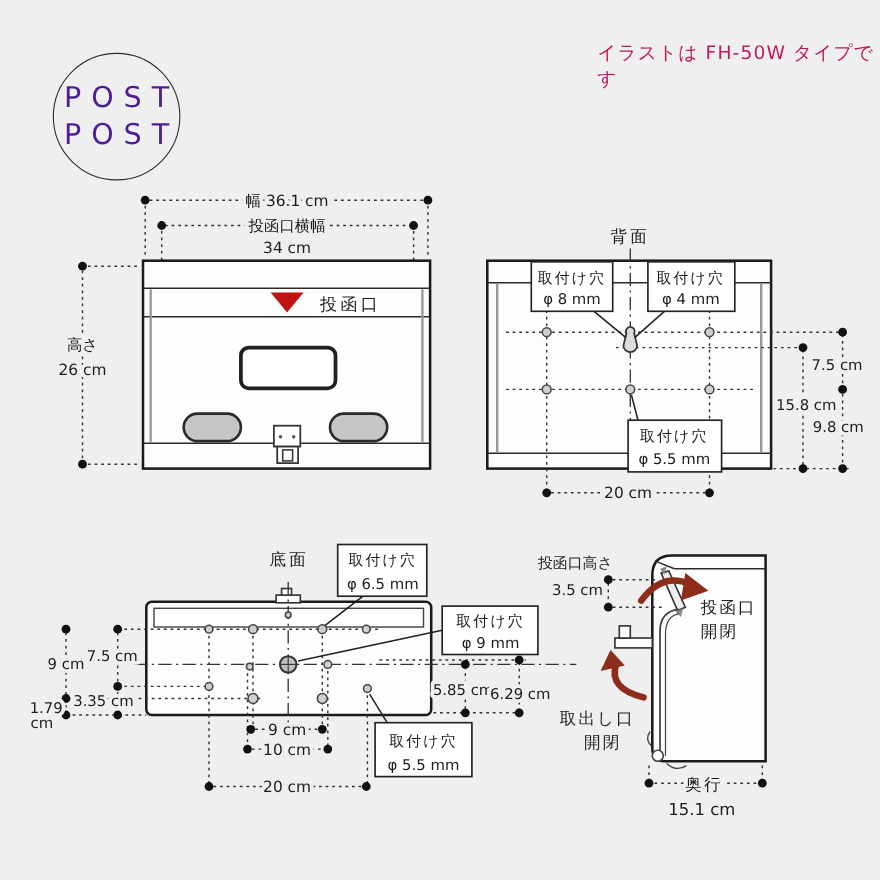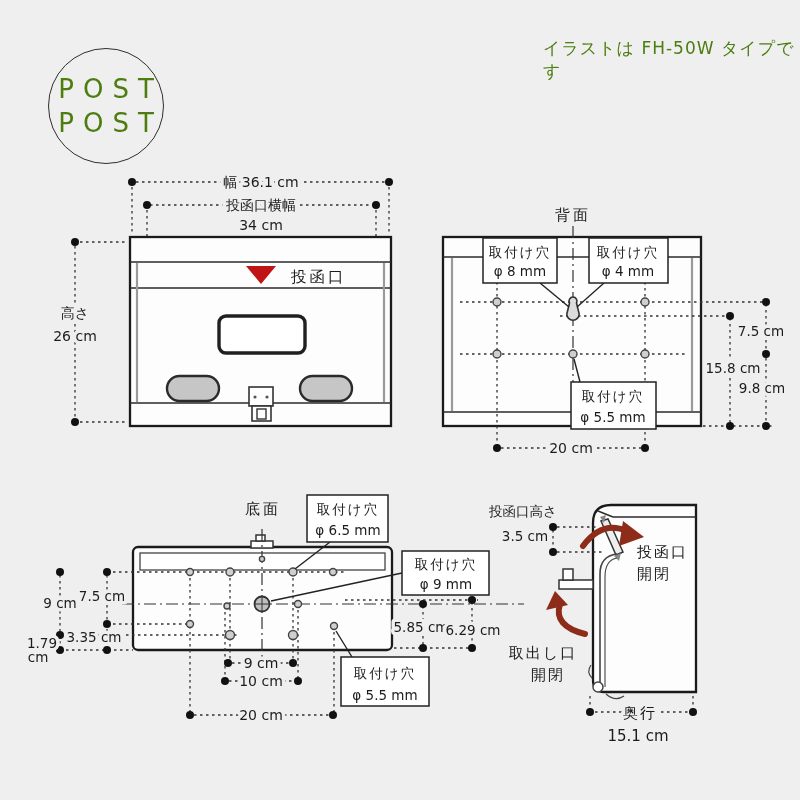--- a/index.html
+++ b/index.html
@@ -3,29 +3,29 @@
 <meta charset="utf-8">
 <style>
   html,body { margin:0; padding:0; }
   body { width:800px; height:800px; background:#efefef; font-family:"DejaVu Sans", sans-serif; }
   #stage { position:relative; width:800px; height:800px; background:#efefef; overflow:hidden; }
 
   .logo-circle {
     position:absolute; left:48px; top:48px; width:114px; height:114px;
     border:1.7px solid #2e2e2e; border-radius:50%;
     display:flex; flex-direction:column; align-items:center; justify-content:center;
-    color:#4d7c0f;
+    color:#4c1d95;
   }
   .logo-circle span {
     font-size:26px; font-weight:400; letter-spacing:9px; padding-left:9px; line-height:1.32;
   }
 
   .type-note {
     position:absolute; left:543px; top:37px;
-    font-size:17px; color:#4d7c0f; letter-spacing:1px;
+    font-size:17px; color:#be185d; letter-spacing:1px;
   }
 
   svg text { font-family:"DejaVu Sans", sans-serif; fill:#1c1c1c; }
   .mid  { text-anchor:middle; }
   .t13  { font-size:13.5px; }
   .t14  { font-size:14px; }
   .t15  { font-size:15px; }
   .t16  { font-size:15.5px; }
   .ls2  { letter-spacing:2px; }
   .ls3  { letter-spacing:3px; }

